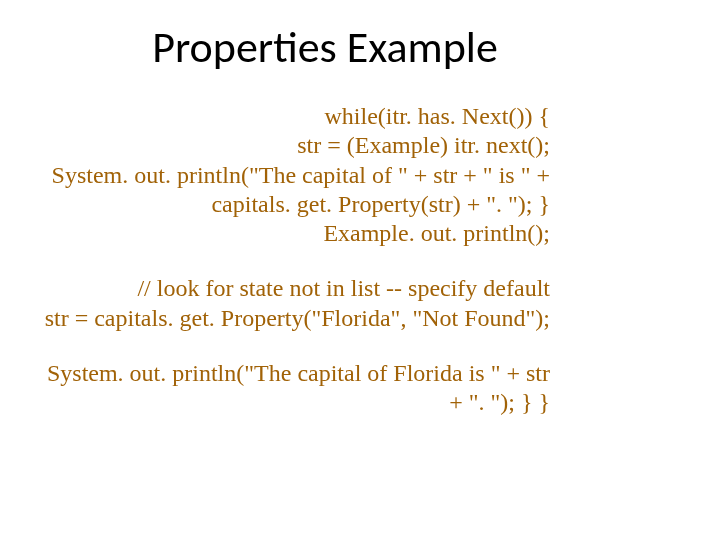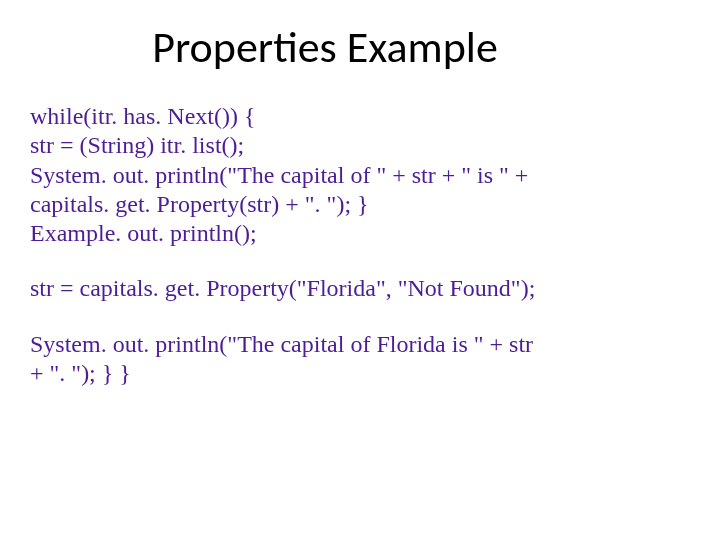--- a/index.html
+++ b/index.html
@@ -25,37 +25,39 @@
     font-weight: 400;
     text-align: center;
     margin: 0 0 28px 0;
     padding-left: 70px;
     color: #000000;
   }
   .body {
     font-family: "Times New Roman", Times, serif;
     font-size: 24px;
     line-height: 1.22;
-    color: #4c1d95;
+    color: #a16207;
+    text-align: right;
   }
   .body p {
     margin: 0 0 0 0;
   }
   .body .gap {
     height: 26px;
   }
 </style>
 </head>
 <body>
 
 <div class="slide">
   <h1 class="title">Properties Example</h1>
   <div class="body">
     <p>while(itr. has. Next()) {</p>
-    <p>str = (String) itr. list();</p>
+    <p>str = (Example) itr. next();</p>
     <p>System. out. println("The capital of " + str + " is " + capitals. get. Property(str) + ". "); }</p>
     <p>Example. out. println();</p>
     <div class="gap"></div>
+    <p>// look for state not in list -- specify default</p>
     <p>str = capitals. get. Property("Florida", "Not Found");</p>
     <div class="gap"></div>
     <p>System. out. println("The capital of Florida is " + str + ". "); } }</p>
   </div>
 </div>
 
 </body></html>

